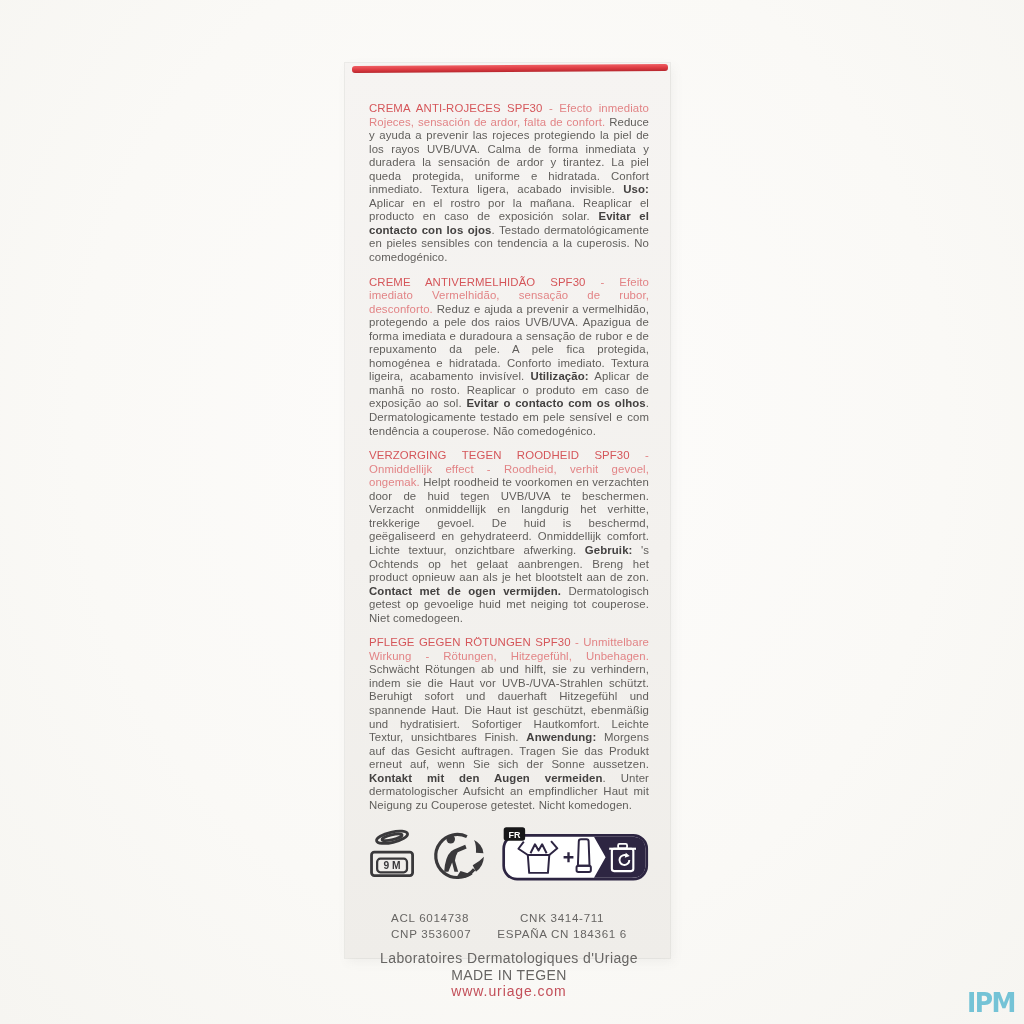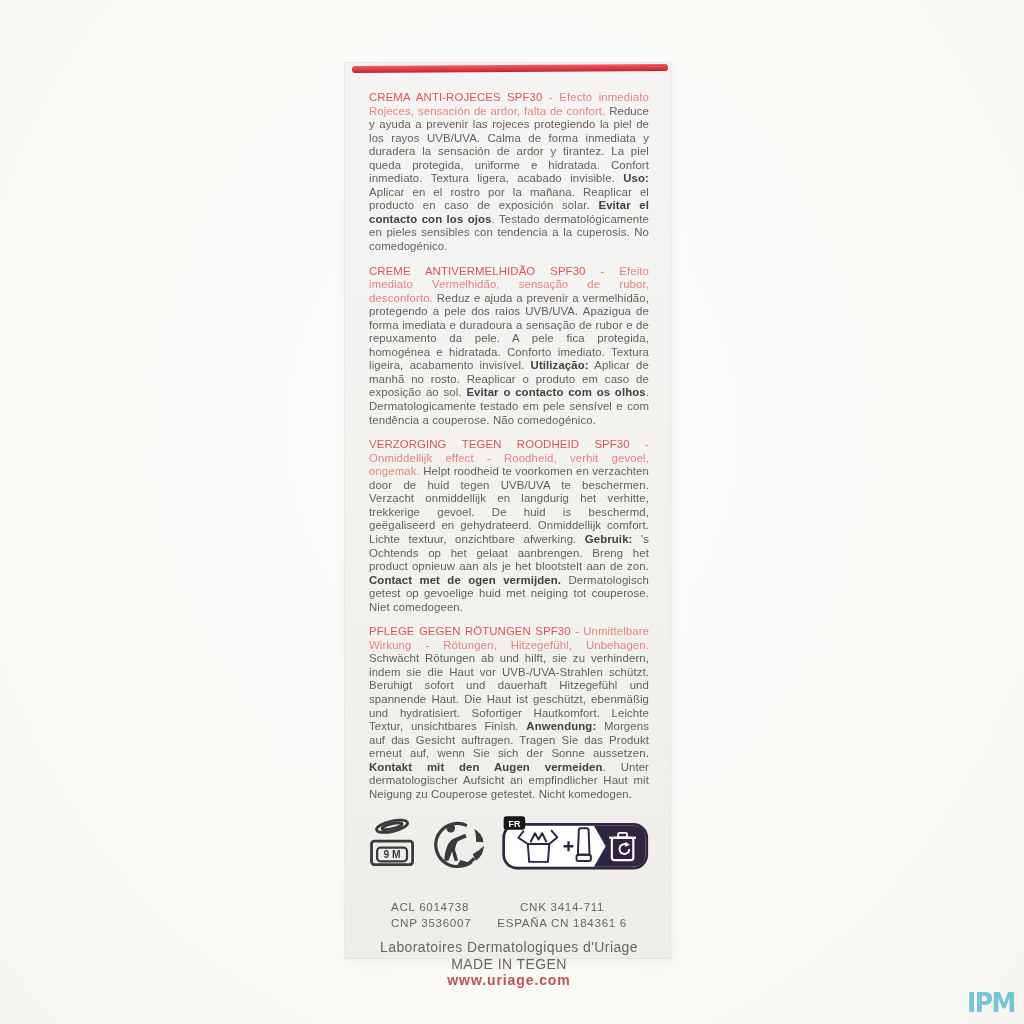--- a/index.html
+++ b/index.html
@@ -12,21 +12,21 @@
     position:absolute;left:345px;top:63px;width:325px;height:895px;
     background:linear-gradient(180deg,#f6f4f2 0%,#f3f1ee 55%,#efede9 100%);
     box-shadow:0 0 0 1px rgba(120,115,110,0.10), 3px 4px 10px rgba(120,115,110,0.08);
   }
   .stripe{
     position:absolute;top:2px;left:7px;width:316px;height:7px;border-radius:3px;
     transform:rotate(-0.4deg);
     background:linear-gradient(180deg,#ef5e63 0%,var(--stripe-red) 55%,#b7282f 100%);
   }
   .content{
-    position:absolute;left:0;top:1px;width:100%;box-sizing:border-box;
+    position:absolute;left:0;top:12px;width:100%;box-sizing:border-box;
     padding:27px 21px 0 24px;
   }
   p.sec{
     margin:0 0 11px 0;font-size:11.4px;line-height:13.55px;text-align:justify;
     color:var(--body-gray);letter-spacing:0.1px;
   }
   .seg-title{color:var(--heading-red);}
   .seg-sub{color:var(--sub-pink);}
   .seg-b{color:var(--bold-gray);font-weight:bold;}
   .seg-n{color:var(--body-gray);}
@@ -34,21 +34,21 @@
   .codes{
     display:grid;grid-template-columns:auto auto;column-gap:26px;row-gap:3px;
     justify-content:center;margin-top:21px;font-size:11.6px;letter-spacing:0.7px;
     color:var(--codes-gray);
   }
   .codes .r{text-align:center;}
   .addr{
     margin-top:10px;text-align:center;font-size:14px;line-height:16.5px;
     color:var(--codes-gray);letter-spacing:0.4px;
   }
-  .addr .web{color:var(--link-red);letter-spacing:0.9px;font-weight:bold;}
+  .addr .web{color:var(--link-red);letter-spacing:0.9px;}
   .watermark{
     position:absolute;right:9px;bottom:6px;font-size:25px;font-weight:bold;
     color:var(--watermark-blue);font-family:"DejaVu Sans",sans-serif;letter-spacing:-1.5px;
     transform:scaleY(1.05);
   }
   svg text{font-family:"Liberation Sans",sans-serif;}
 </style>
 </head>
 <body>
 

